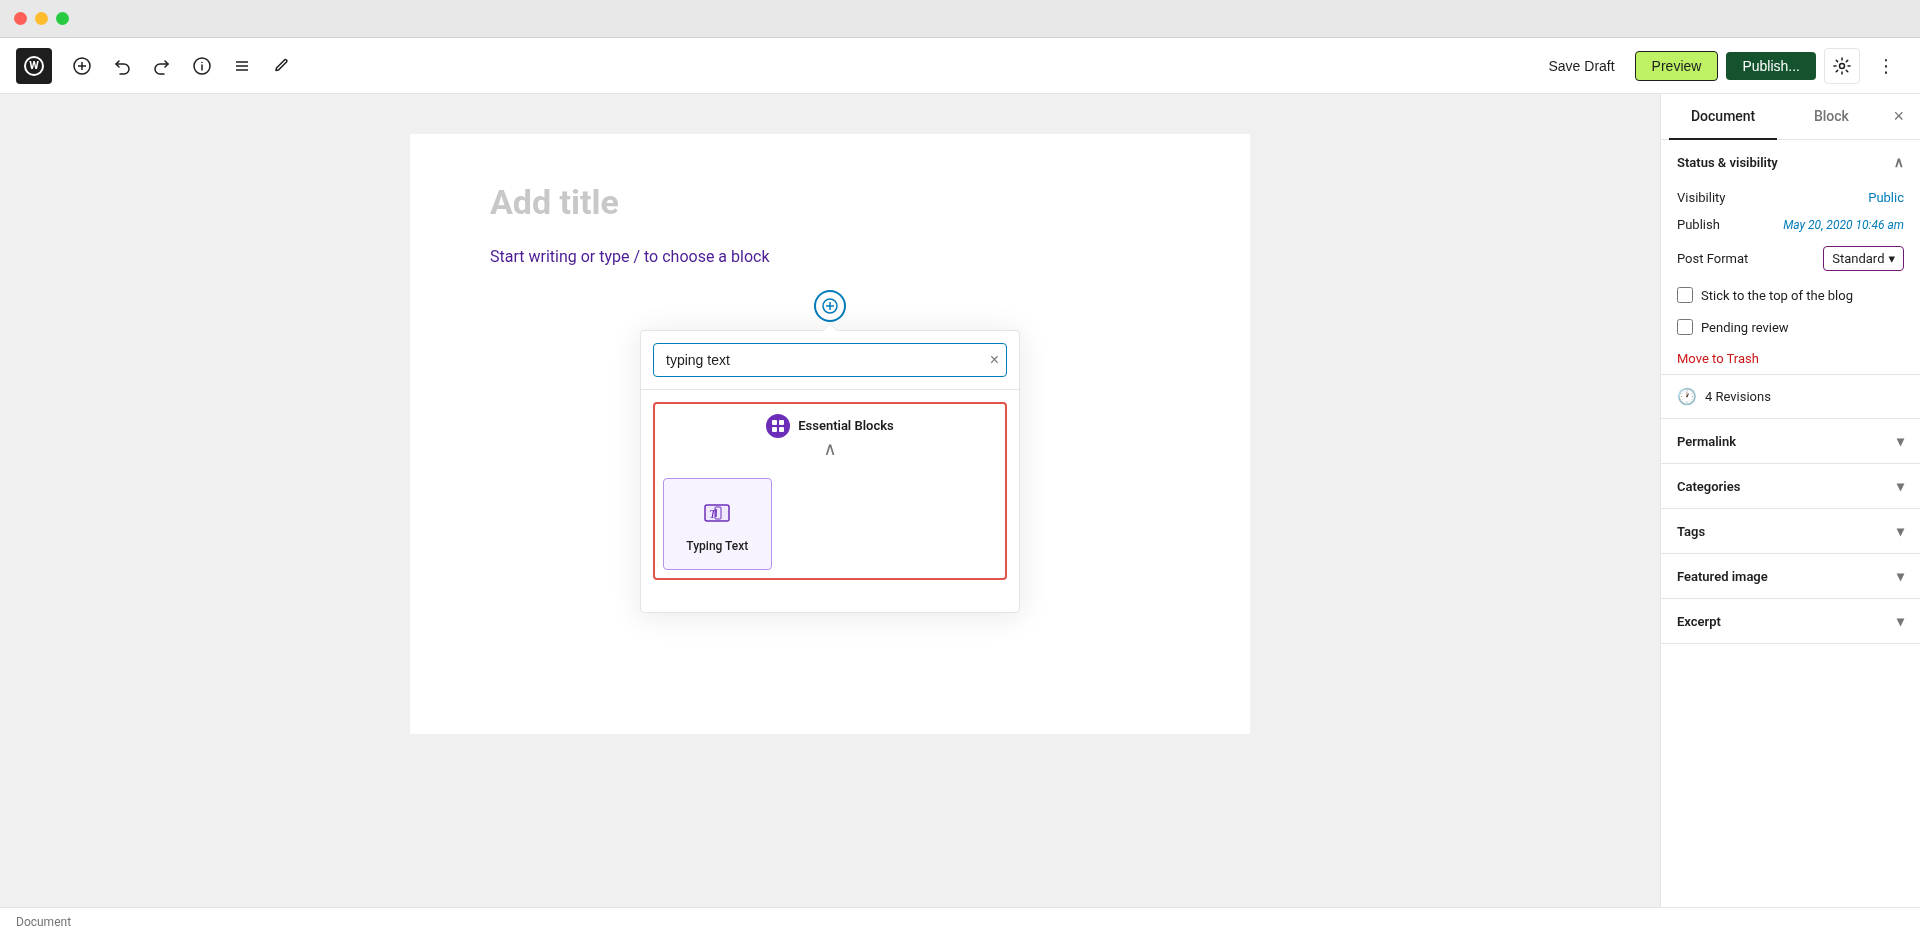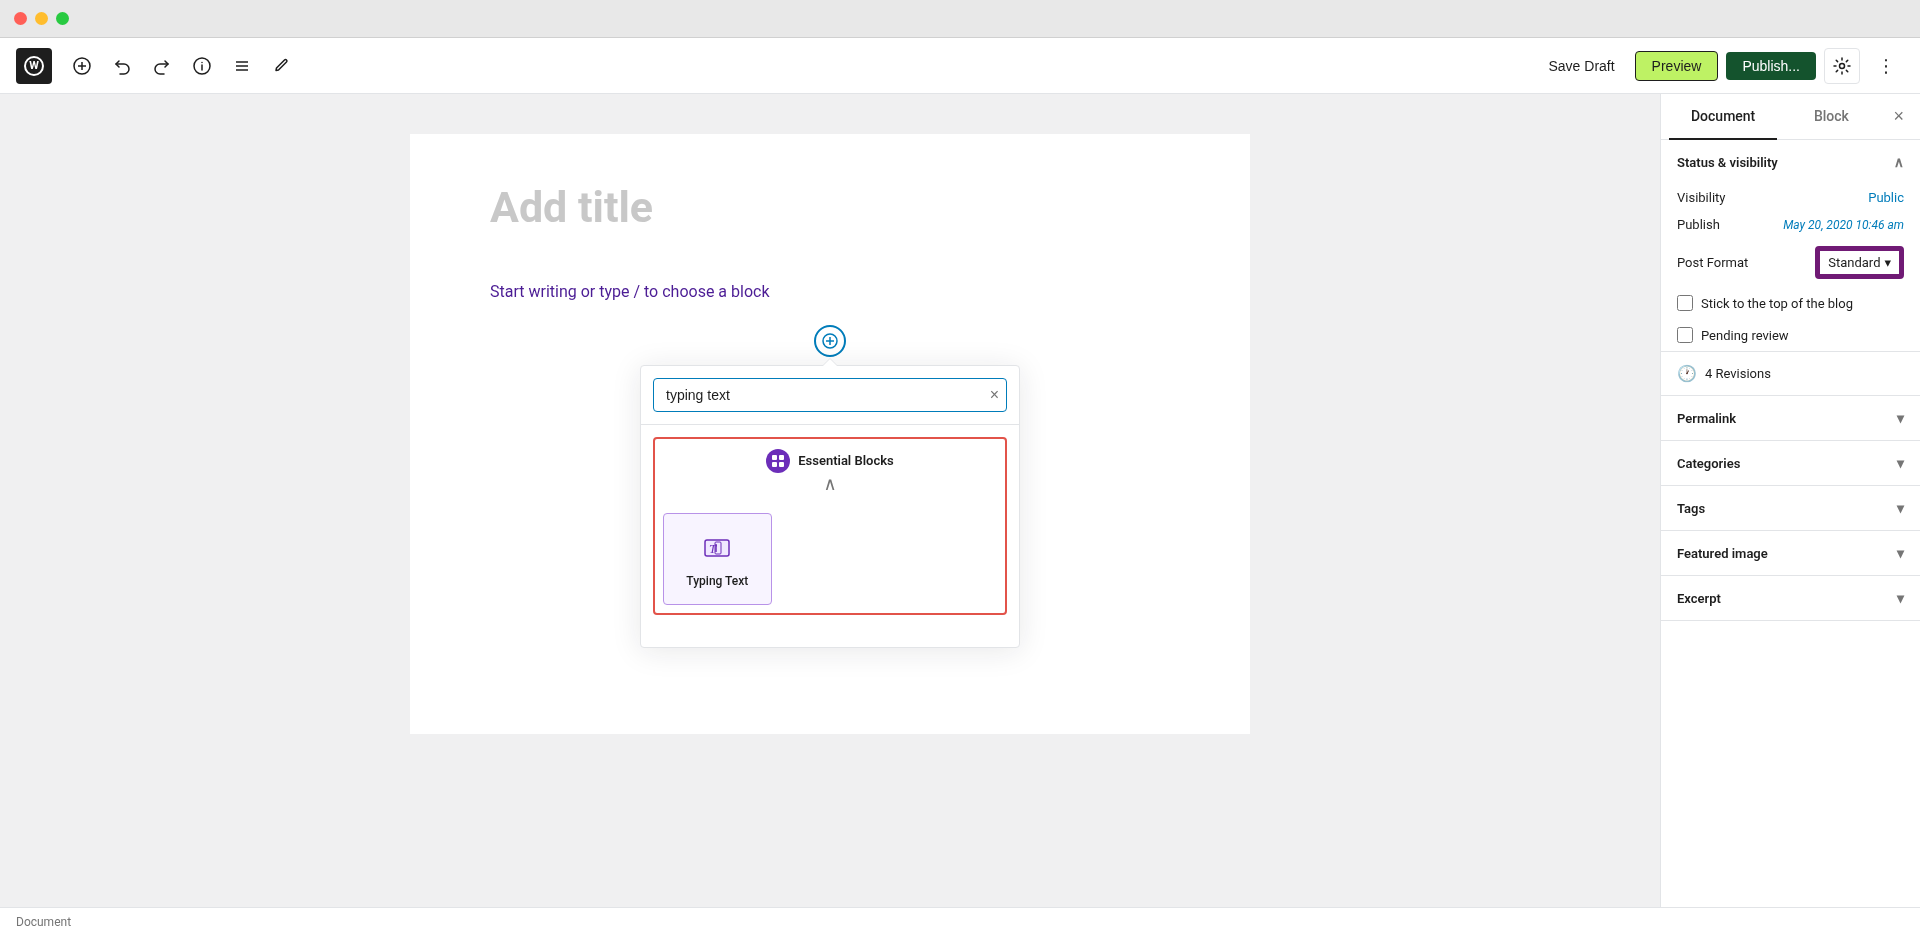--- a/index.html
+++ b/index.html
@@ -146,24 +146,24 @@
     .editor-content {
       width: 840px;
       max-width: 100%;
       background: #fff;
       padding: 48px 80px;
       min-height: 600px;
       position: relative;
     }
 
     .post-title {
-      font-size: 43px;
+      font-size: 34px;
       font-weight: 700;
       color: #c8c8c8;
-      margin-bottom: 48px;
+      margin-bottom: 24px;
       line-height: 1.2;
     }
 
     .block-placeholder {
       color: #4c1d95;
       font-size: 16px;
       margin-bottom: 24px;
     }
 
     
@@ -385,21 +385,21 @@
     }
     .sidebar-row-value.date {
       font-size: 12px;
       font-style: italic;
     }
 
     .post-format-select {
       display: flex;
       align-items: center;
       gap: 4px;
-      border: 5px solid #701a75;
+      border: 1px solid #701a75;
       border-radius: 4px;
       padding: 4px 8px;
       font-size: 13px;
       color: #1e1e1e;
       cursor: pointer;
       background: #fff;
     }
 
     .sidebar-checkbox-row {
       display: flex;
@@ -634,20 +634,23 @@
         <div class="sidebar-checkbox-row">
           <input type="checkbox" style="">
           <label>Stick to the top of the blog</label>
         </div>
 
         <div class="sidebar-checkbox-row">
           <input type="checkbox" style="">
           <label>Pending review</label>
         </div>
 
+        <div>
+          <span class="move-to-trash">Move to Trash</span>
+        </div>
       </div>
 
       <div class="sidebar-panel">
         <div class="revisions-row">
           <span class="revisions-icon">🕐</span>
           <span>4 Revisions</span>
         </div>
       </div>
 
       <div class="sidebar-panel">

